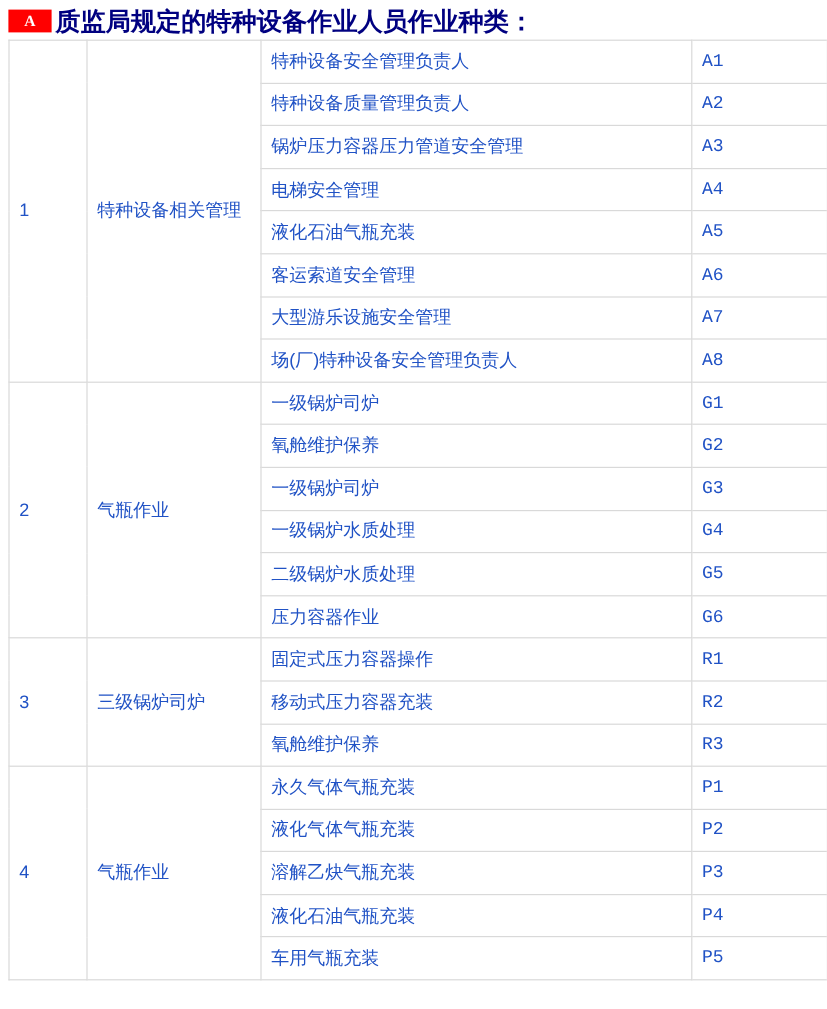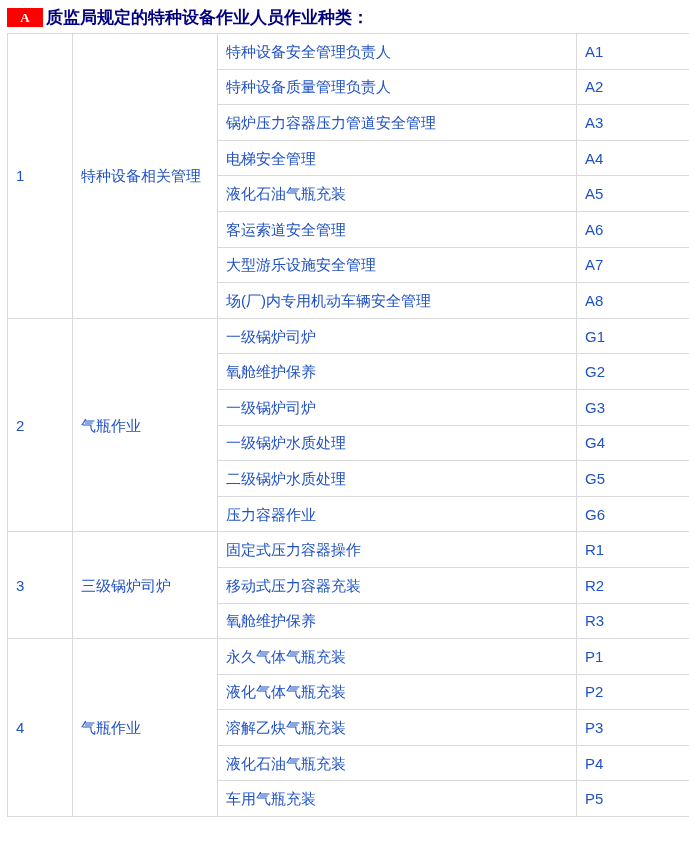--- a/index.html
+++ b/index.html
@@ -35,21 +35,21 @@
     background: var(--badge-bg);
     color: var(--badge-text);
     font-family: "Liberation Serif", serif;
     font-weight: bold;
     font-size: 13px;
     flex: 0 0 auto;
   }
   .title-text {
     color: var(--title-text);
     font-weight: bold;
-    font-size: 17px;
+    font-size: 21px;
     margin-left: 3px;
     white-space: nowrap;
   }
 
   table.cat-table {
     border-collapse: collapse;
     table-layout: fixed;
     margin-left: 7px;
     width: 682px;
   }
@@ -67,20 +67,21 @@
   td.no-cell { padding-left: 9px; }
   td.cat-cell {
     padding-right: 40px;
     white-space: normal;
     word-break: break-all;
     margin-left: 11px;
   }
   td.code-cell {
     border-right: none;
     padding-left: 14px;
+    font-family: Liberation Mono, monospace;
   }
 </style>
 </head>
 <body>
 
 <div class="page">
 
   <div class="title-row">
     <span class="badge">A</span>
     <span class="title-text">质监局规定的特种设备作业人员作业种类：</span>
@@ -119,21 +120,21 @@
       </tr>
       <tr>
         <td class="name-cell">客运索道安全管理</td>
         <td class="code-cell">A6</td>
       </tr>
       <tr>
         <td class="name-cell">大型游乐设施安全管理</td>
         <td class="code-cell">A7</td>
       </tr>
       <tr>
-        <td class="name-cell">场(厂)内专用机动车辆安全管理</td>
+        <td class="name-cell">场(厂)特种设备安全管理负责人</td>
         <td class="code-cell">A8</td>
       </tr>
     </tbody>
 
     <tbody>
       <tr>
         <td class="no-cell" rowspan="6">2</td>
         <td class="cat-cell" rowspan="6">气瓶作业</td>
         <td class="name-cell">一级锅炉司炉</td>
         <td class="code-cell">G1</td>

